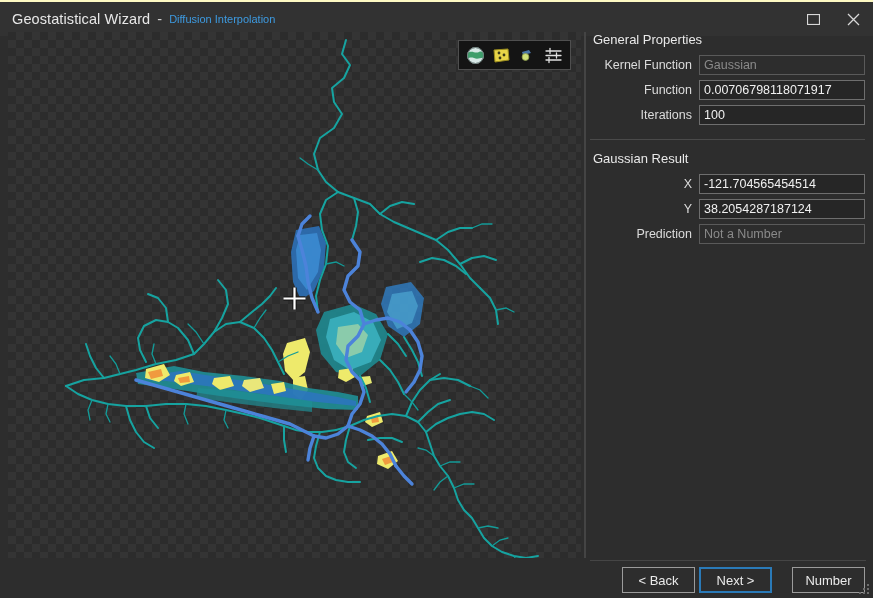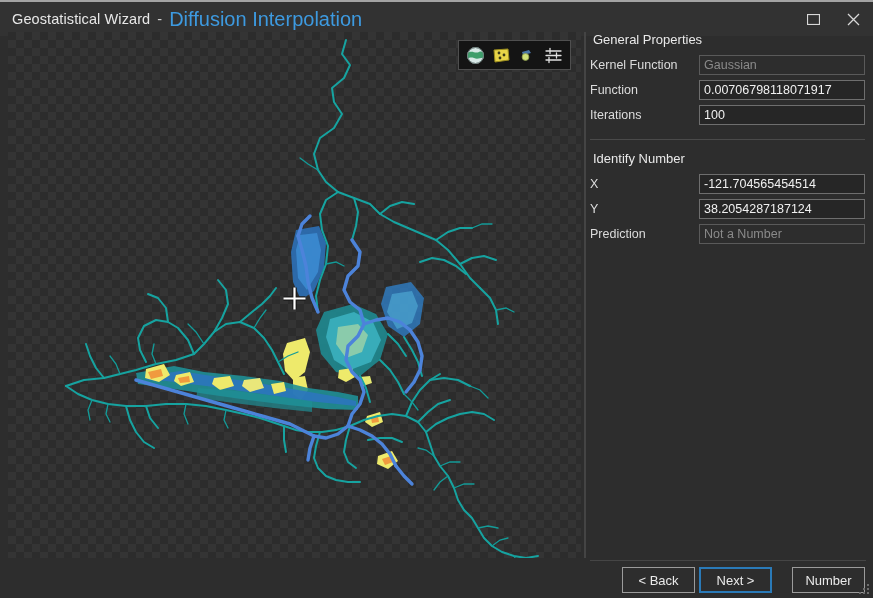--- a/index.html
+++ b/index.html
@@ -14,21 +14,21 @@
     font-family: "Liberation Sans", sans-serif;
     color: #e6e6e6;
     -webkit-font-smoothing: antialiased;
   }
   #app {
     position: relative;
     width: 873px;
     height: 598px;
     background: #2d2d2d;
     box-sizing: border-box;
-    border-top: 2px solid #a3a3a3;
+    border-top: 2px solid #fef9c3;
     overflow: hidden;
   }
 
   
   .titlebar {
     position: absolute;
     left: 0; top: 0;
     width: 873px;
     height: 34px;
     background: #323232;
@@ -42,21 +42,21 @@
     letter-spacing: 0.1px;
     white-space: nowrap;
   }
   .title-dash {
     margin-left: 7px;
     font-size: 14.5px;
     color: #cfcfcf;
   }
   .title-sub {
     margin-left: 7px;
-    font-size: 20px;
+    font-size: 11px;
     color: #3d9ae0;
     white-space: nowrap;
   }
   .win-buttons {
     position: absolute;
     right: 0; top: 0;
     height: 34px;
     display: flex;
     align-items: center;
   }
@@ -135,21 +135,21 @@
     margin: 0 0 8px 3px;
   }
   .sep {
     height: 1px;
     background: #4a4a4a;
     margin: 14px 0 11px 0;
   }
   .field-row {
     display: flex;
     align-items: center;
-    justify-content: space-between;
+    justify-content: flex-end;
     margin-bottom: 5px;
   }
   .field-label {
     font-size: 12.5px;
     color: #dcdcdc;
     text-align: right;
     padding-right: 7px;
     white-space: nowrap;
   }
   .field-input {
@@ -420,21 +420,21 @@
 
       <div class="field-row">
         <span class="field-label">Iterations</span>
         <input class="field-input" type="text" value="100" style="">
       </div>
     </div>
 
     <div class="sep"></div>
 
     <div class="section">
-      <div class="section-title">Identify Number</div>
+      <div class="section-title">Gaussian Result</div>
 
       <div class="field-row">
         <span class="field-label">X</span>
         <input class="field-input" type="text" value="-121.704565454514" style="">
       </div>
 
       <div class="field-row">
         <span class="field-label">Y</span>
         <input class="field-input" type="text" value="38.2054287187124" style="">
       </div>

